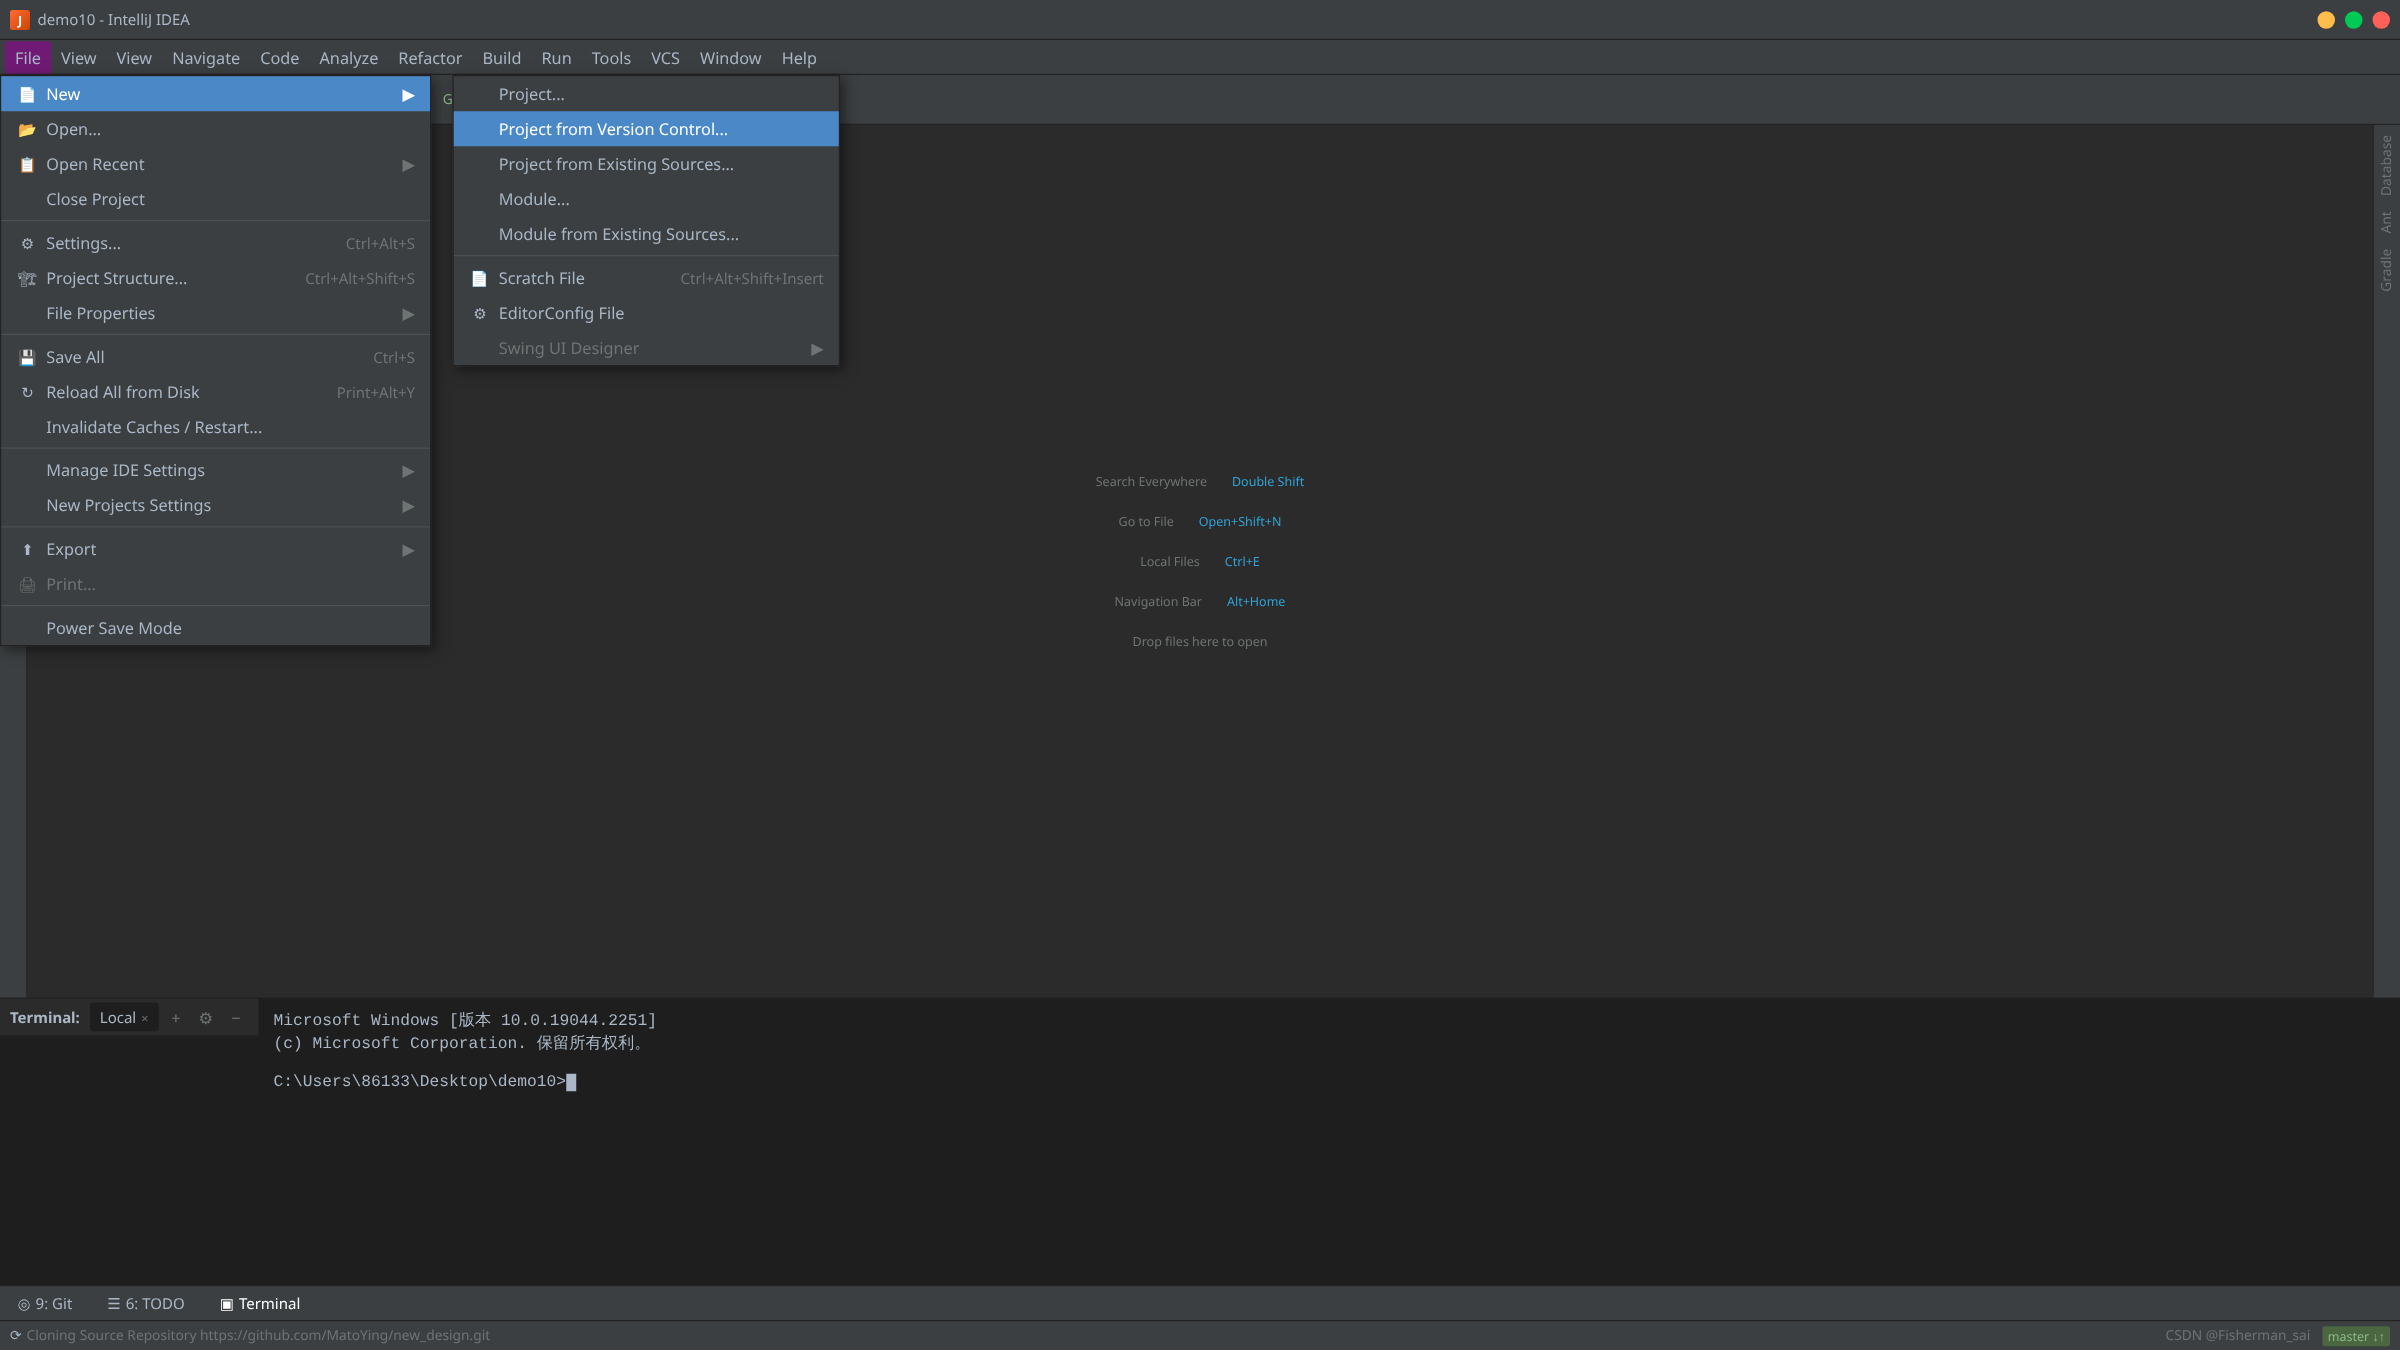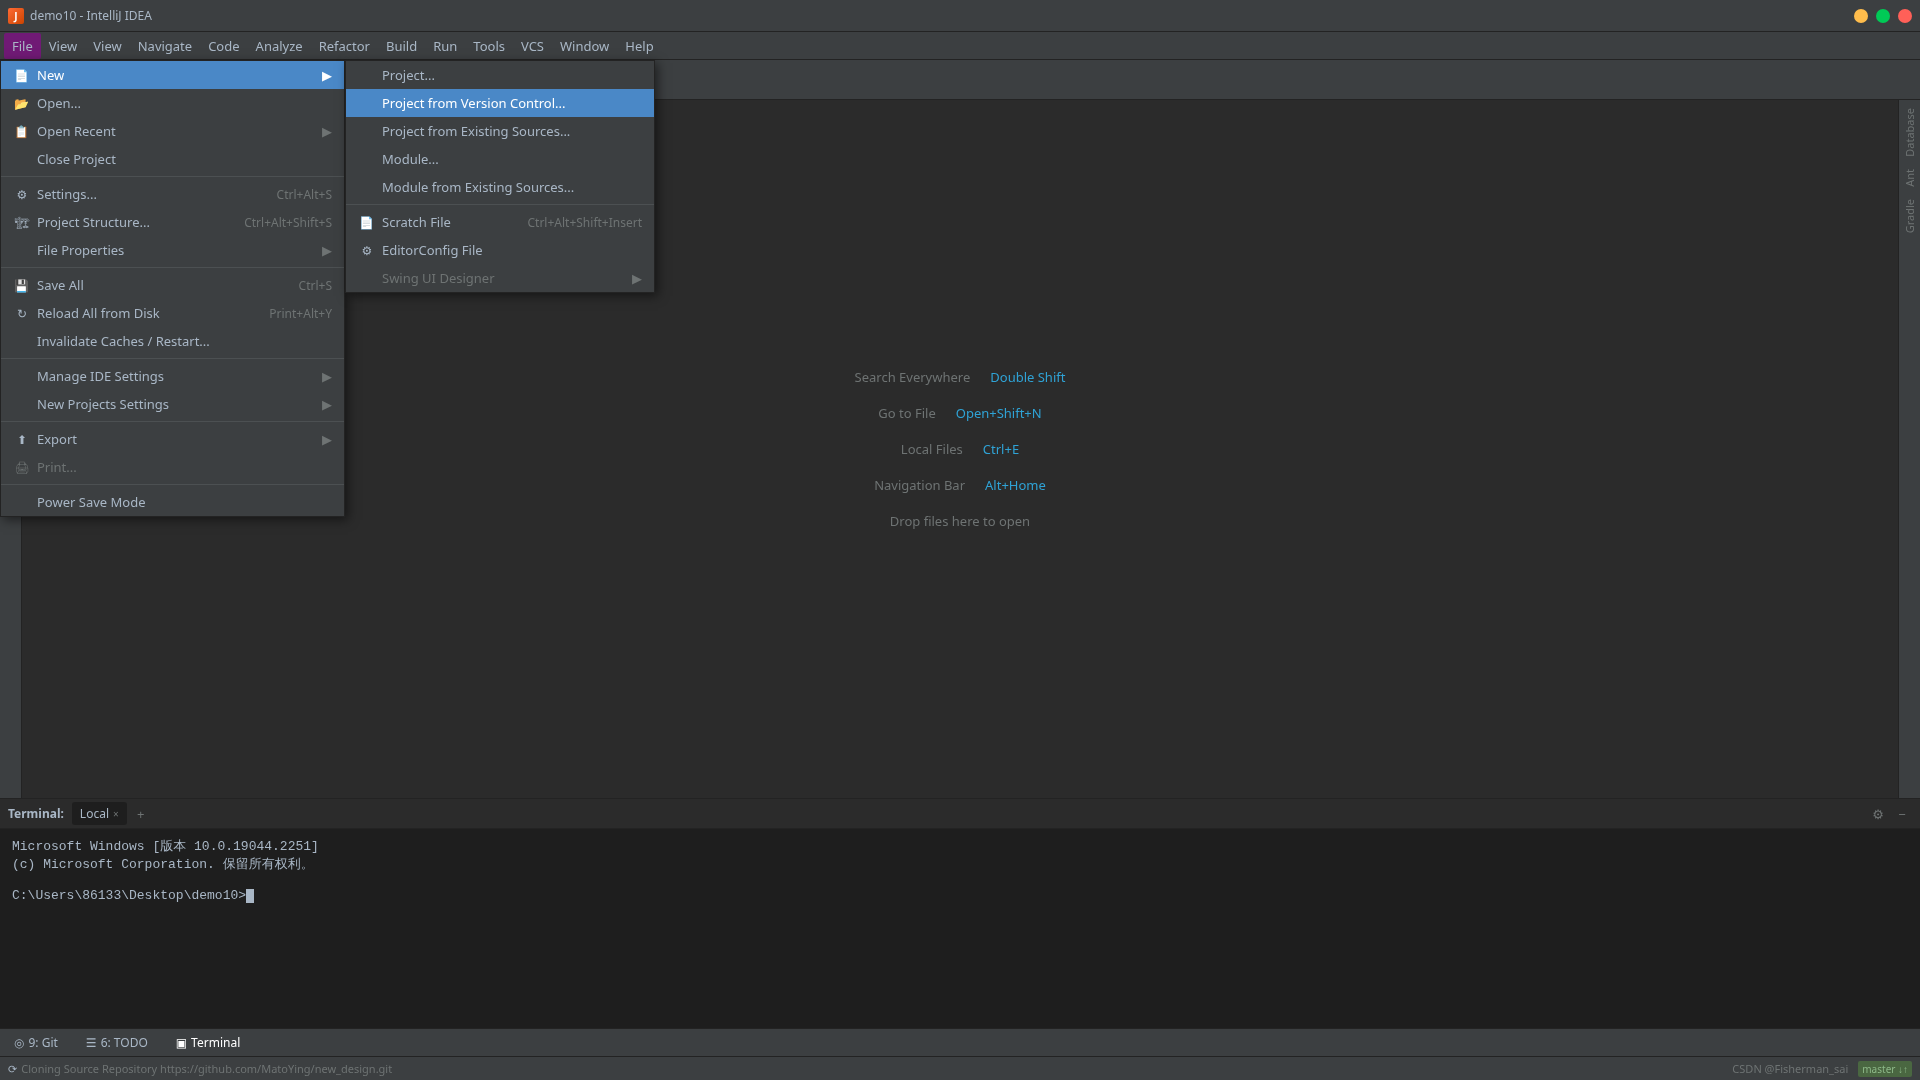--- a/index.html
+++ b/index.html
@@ -150,21 +150,21 @@
       flex-direction: column;
       align-items: center;
       justify-content: center;
       gap: 20px;
       position: relative;
     }
     .shortcut-row {
       display: flex;
       align-items: center;
       gap: 20px;
-      font-size: 13px;
+      font-size: 10px;
       justify-content: flex-end;
     }
     .shortcut-label { color: #6e7373; }
     .shortcut-key { color: #2fa3d6; }
 
     
     #file-menu-overlay {
       position: fixed;
       top: 60px;
       left: 0;
@@ -248,21 +248,21 @@
       border-radius: 2px;
     }
     .bottom-tab.active { color: white; }
 
     
     #terminal-panel {
       height: 230px;
       background: #1e1e1e;
       border-top: 1px solid #232323;
       display: flex;
-      flex-direction: column;
+      flex-direction: row;
     }
     #terminal-tabs {
       height: 30px;
       background: #2b2b2b;
       display: flex;
       align-items: center;
       padding: 0 8px;
       gap: 4px;
       border-bottom: 1px solid #232323;
     }
@@ -631,21 +631,21 @@
     </div>
     <div class="menu-separator"></div>
     <div class="menu-group-item">
       <div class="menu-left">
         <div class="menu-item-icon"></div>
         <span>Power Save Mode</span>
       </div>
     </div>
   </div>
 
-  <div id="new-submenu" style="position:absolute; left:345px; top:0; width:310px; background:#3c3f41; border:1px solid #232323; box-shadow:3px 3px 10px rgba(0,0,0,0.5);">
+  <div id="new-submenu" style="position:absolute; left:362px; top:0; width:310px; background:#3c3f41; border:1px solid #232323; box-shadow:3px 3px 10px rgba(0,0,0,0.5);">
     <div class="menu-group-item">
       <div class="menu-left">
         <div class="menu-item-icon"></div>
         <span>Project...</span>
       </div>
     </div>
     <div class="menu-group-item highlighted">
       <div class="menu-left">
         <div class="menu-item-icon"></div>
         <span>Project from Version Control...</span>

